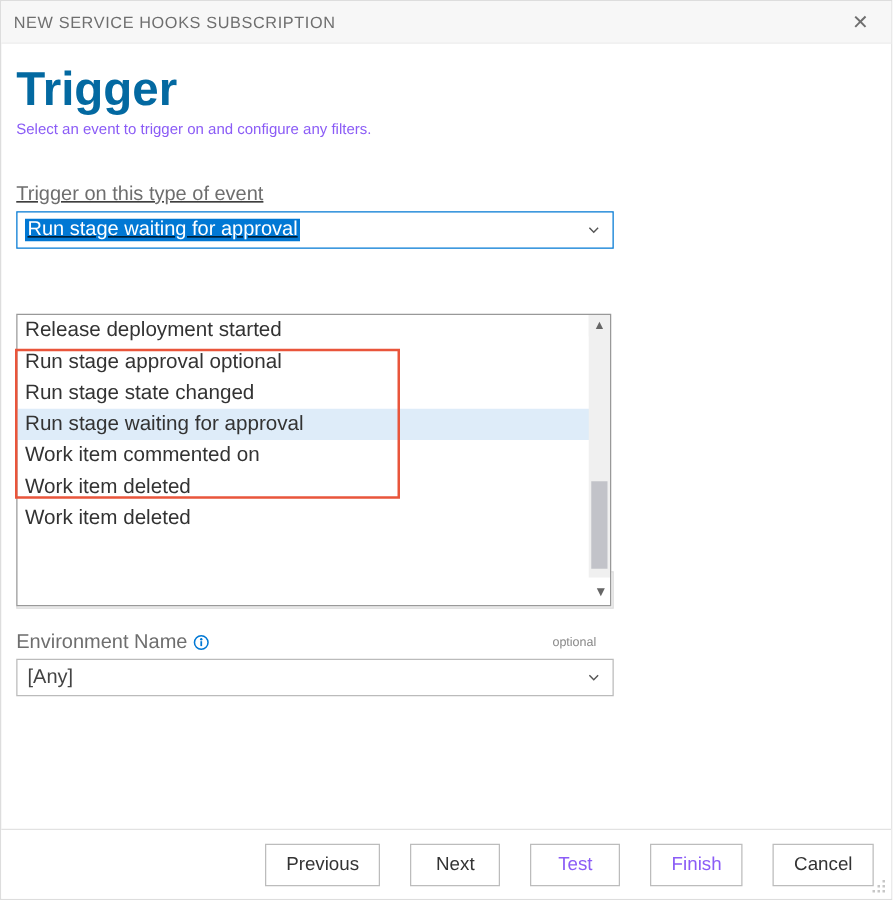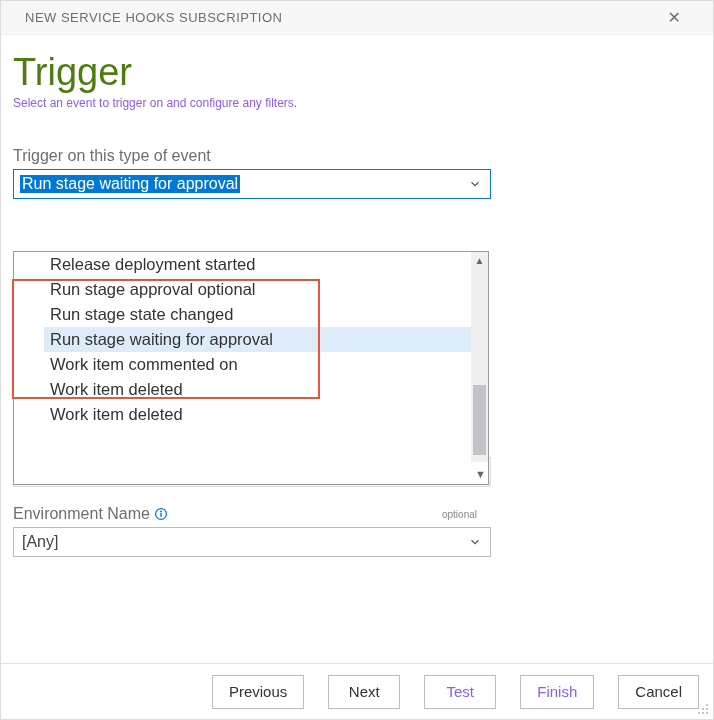--- a/index.html
+++ b/index.html
@@ -3,46 +3,46 @@
 <meta charset="utf-8">
 <style>
   * { box-sizing: border-box; }
   html, body { margin:0; padding:0; font-family: "Segoe UI", Arial, sans-serif; background:#fff; }
   .window {
     width:714px; height:720px; border:1px solid #ddd; position:relative;
     display:flex; flex-direction:column; background:#fff;
   }
   .titlebar {
     height:34px; background:#f7f7f7; border-bottom:1px solid #eee;
-    display:flex; align-items:center; padding:0 24px; justify-content:space-between;
+    display:flex; align-items:center; padding:0 10px; justify-content:space-between;
   }
   .titlebar-text { font-size:13px; color:#6f6f6f; letter-spacing:0.5px; }
   .close-icon { color:#6f6f6f; font-size:16px; cursor:pointer; padding:4px 8px; }
   .content { padding:12px 12px 0 12px; flex:1; position:relative; }
-  h1.trigger-h { font-weight:400; color:#4d7c0f; font-size:38px; margin:4px 0 2px 0; }
+  h1.trigger-h { font-weight:700; color:#0369a1; font-size:38px; margin:4px 0 2px 0; }
   .subtitle { font-size:12px; color:#8b5cf6; margin-bottom:37px; }
   .field-label { color:#6e6e6e; font-size:16px; margin-bottom:4px; display:flex; align-items:center; gap:4px; }
   .field-label .opt { margin-left:auto; color:#888; font-size:10px; margin-right:14px; }
   .info-icon { width:14px; height:14px; display:inline-block; }
   
   .combo {
     border:1px solid #0178d4; height:30px; position:relative; background:#fff;
     display:flex; align-items:center; padding:0 6px; width:478px;
   }
   .combo .value { font-size:16px; color:#fff; background:#0178d4; padding:0 2px; user-select:none; }
   .combo.plain { border:1px solid #bbb; }
   .combo.plain .value { background:transparent; color:#444; }
   .combo.disabled { background:#f2f2f2; border:1px solid #ddd; }
   .combo.disabled .value { background:transparent; color:#888; }
   .combo .chev { position:absolute; right:8px; top:7px; color:#555; }
   .dropdown {
     position:absolute; left:12px; top:0; 
     width:476px; border:1px solid #999; background:#fff; z-index:10;
   }
-  .dropdown .list { max-height:232px; overflow:hidden;padding-left:30px; }
+  .dropdown .list { max-height:232px; overflow:hidden; }
   .dropdown .item { font-size:16.5px; color:#333; padding:3px 6px; white-space:nowrap; cursor:default; }
   .dropdown .item.hi { background:#deecf9; }
   .dropdown .scrollbar {
     position:absolute; right:0; top:0; bottom:22px; width:17px; background:#f0f0f0;
     display:flex; flex-direction:column;
   }
   .dropdown .sb-btn { height:17px; background:#f0f0f0; display:flex; align-items:center; justify-content:center; color:#666; font-size:10px; }
   .dropdown .sb-track { flex:1; position:relative; }
   .dropdown .sb-thumb { position:absolute; left:2px; right:2px; top:60%; height:70px; background:#c2c3c9; }
   .dropdown .bot-arrow { position:absolute; right:2px; bottom:4px; color:#666; font-size:11px; }
@@ -74,21 +74,21 @@
   <div class="titlebar">
     <span class="titlebar-text">NEW SERVICE HOOKS SUBSCRIPTION</span>
     <span class="close-icon">✕</span>
   </div>
 
   <div class="content">
 
     <h1 class="trigger-h">Trigger</h1>
     <div class="subtitle">Select an event to trigger on and configure any filters.</div>
 
-    <div class="field-block" style="margin-bottom:4px;">
+    <div class="field-block" style="margin-bottom:4px;text-decoration:underline;">
       <div class="field-label">Trigger on this type of event</div>
       <div class="combo" style="width:478px;">
         <span class="value">Run stage waiting for approval</span>
         <span class="chev">
           <svg width="14" height="14" viewBox="0 0 24 24">
               <path d="M6 9l6 6 6-6" fill="none" stroke="#555" stroke-width="2"></path>
             </svg>
         </span>
       </div>
     </div>

